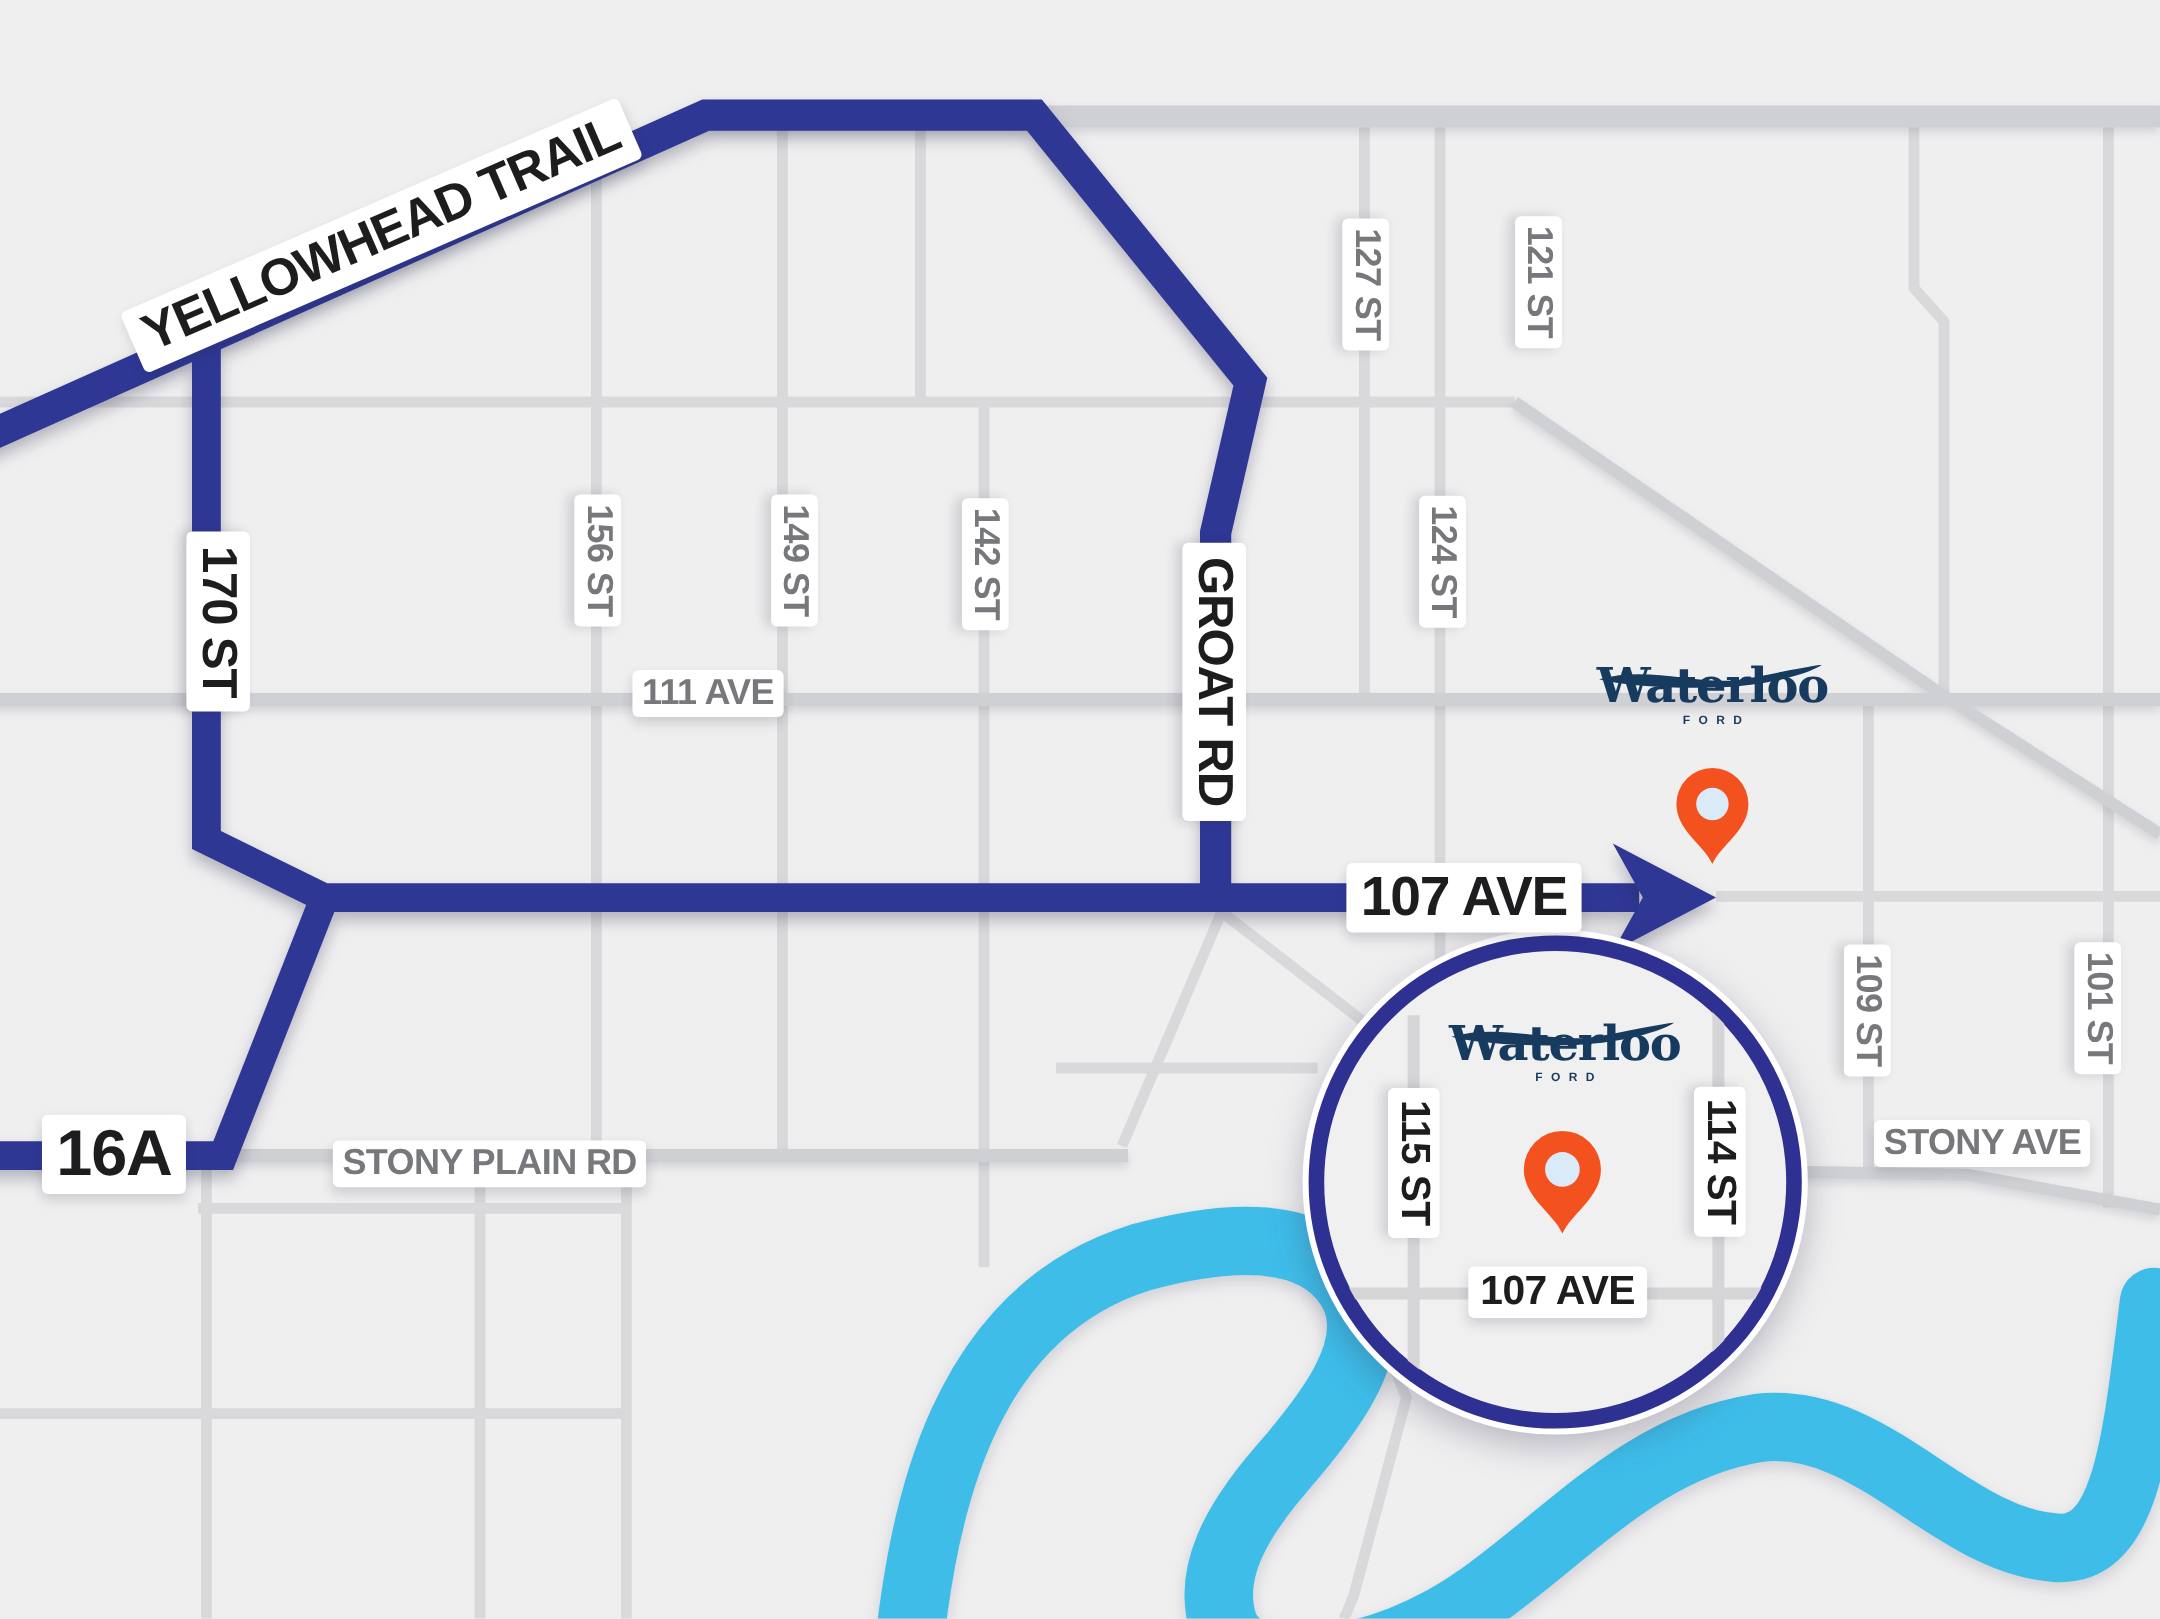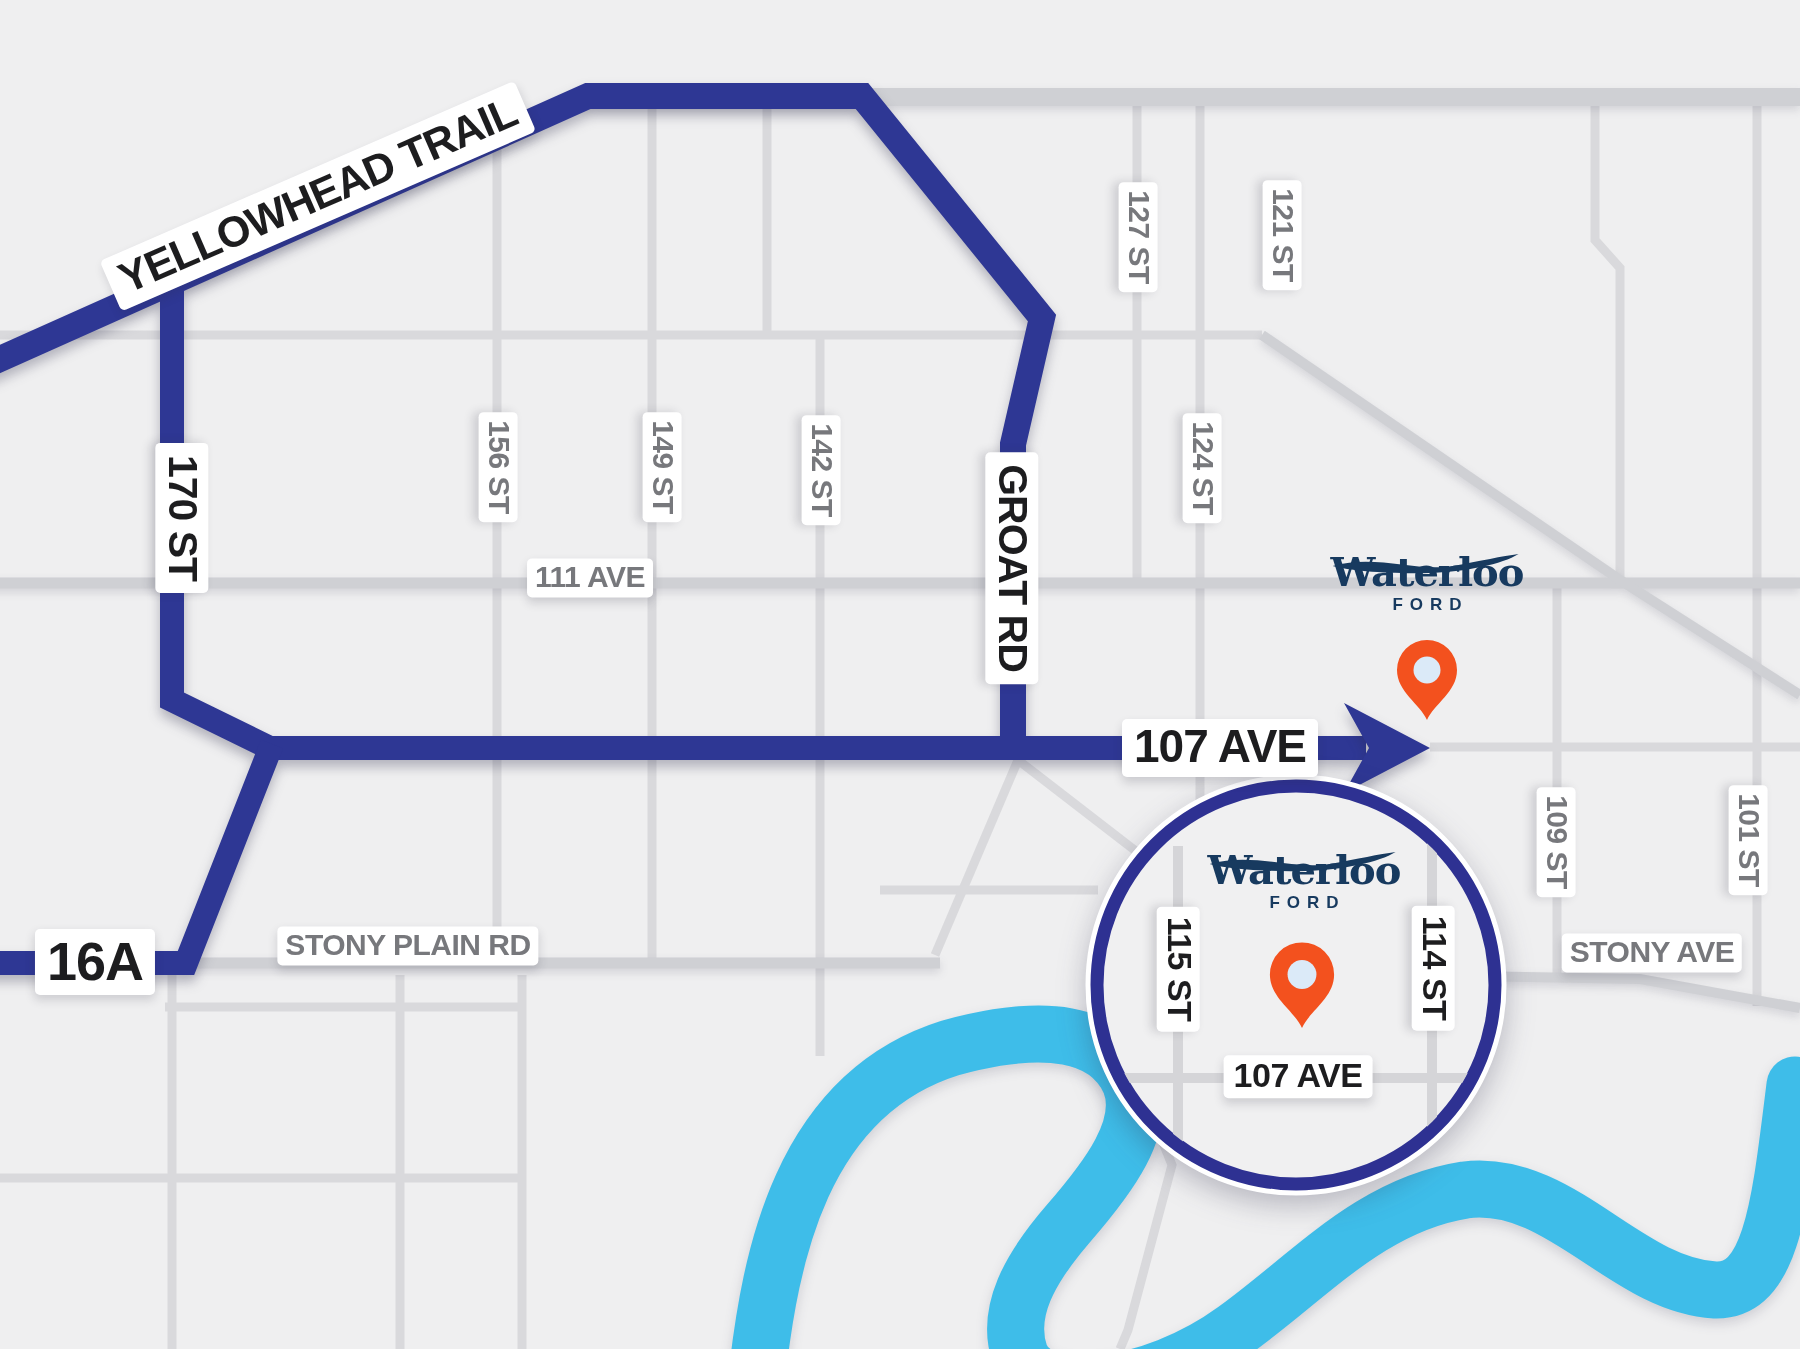--- a/index.html
+++ b/index.html
@@ -13,21 +13,21 @@
   .lbl{position:absolute;white-space:nowrap;font-weight:700;background:#ffffff;border-radius:5px;
        box-shadow:0 5px 10px rgba(40,40,60,.17);line-height:1.04;
        transform:translate(-50%,-50%) rotate(var(--r,0deg));}
   .lbl-route{color:#1d1d1f;font-size:44px;letter-spacing:-1px;padding:4px 12px 6px;}
   .lbl-street{color:#77787c;font-size:30px;letter-spacing:-.5px;padding:3px 8px 5px;}
   .lbl-inset{color:#1d1d1f;font-size:34px;letter-spacing:-.5px;padding:3px 10px 5px;}
   .brand{position:absolute;text-align:center;transform:translate(-50%,0);color:#173a5f;}
   .brand-name{font-family:"DejaVu Serif","Liberation Serif",serif;font-weight:700;font-size:40px;
               letter-spacing:-1px;line-height:1;}
   .brand-swoosh{display:block;margin:2px auto 0;}
-  .brand-sub{font-size:17px;font-weight:700;letter-spacing:7px;padding-left:7px;margin-top:3px;
+  .brand-sub{font-size:10px;font-weight:700;letter-spacing:7px;padding-left:7px;margin-top:3px;
              font-family:"Liberation Sans",sans-serif;}
 </style>
 </head>
 <body>
 
 <div id="stage">
 
   <svg width="1800" height="1349" viewBox="0 0 1800 1349">
     <defs>
       <clipPath id="insetClip">
@@ -111,21 +111,21 @@
   <div class="lbl lbl-route" style="left:1220px;top:748px;font-size:46px;">107 AVE</div>
   <div class="lbl lbl-route" style="left:95px;top:962px;font-size:54px;">16A</div>
 
   <div class="lbl lbl-street" style="left:498px;top:467px;--r:90deg;">156 ST</div>
   <div class="lbl lbl-street" style="left:662px;top:467px;--r:90deg;">149 ST</div>
   <div class="lbl lbl-street" style="left:821px;top:470px;--r:90deg;">142 ST</div>
   <div class="lbl lbl-street" style="left:1138px;top:237px;--r:90deg;">127 ST</div>
   <div class="lbl lbl-street" style="left:1282px;top:235px;--r:90deg;">121 ST</div>
   <div class="lbl lbl-street" style="left:1202px;top:468px;--r:90deg;">124 ST</div>
   <div class="lbl lbl-street" style="left:590px;top:578px;font-size:30px;">111 AVE</div>
-  <div class="lbl lbl-street" style="left:408px;top:946px;">STONY PLAIN RD</div>
+  <div class="lbl lbl-street" style="left:408px;top:970px;">STONY PLAIN RD</div>
   <div class="lbl lbl-street" style="left:1652px;top:953px;">STONY AVE</div>
   <div class="lbl lbl-street" style="left:1556px;top:842px;--r:90deg;">109 ST</div>
   <div class="lbl lbl-street" style="left:1748px;top:840px;--r:90deg;">101 ST</div>
 
   <div class="lbl lbl-inset" style="left:1178px;top:969px;--r:90deg;">115 ST</div>
   <div class="lbl lbl-inset" style="left:1433px;top:968px;--r:90deg;">114 ST</div>
   <div class="lbl lbl-inset" style="left:1298px;top:1077px;">107 AVE</div>
 
   <div class="brand" style="left:1427px;top:552px;">
     <div class="brand-name">Waterloo</div>

